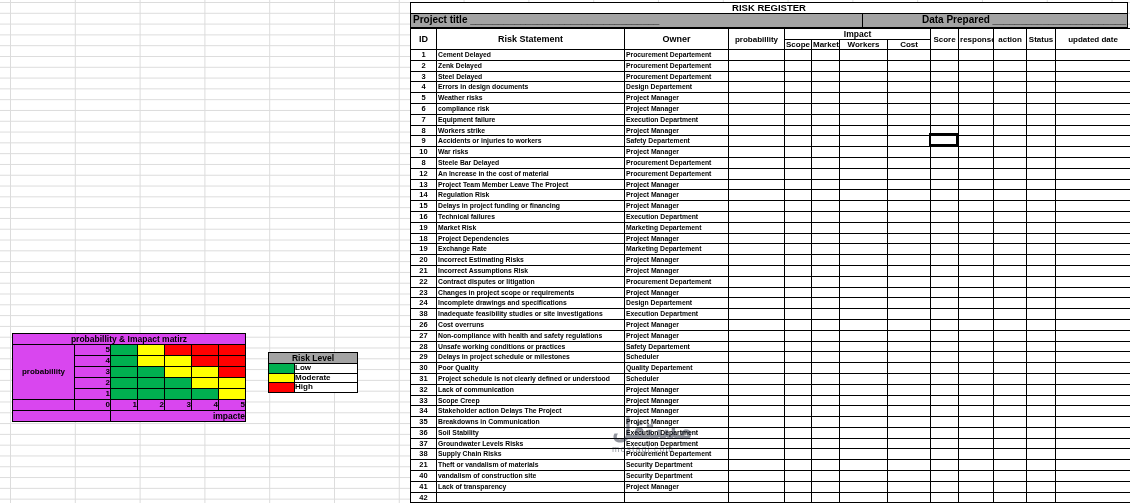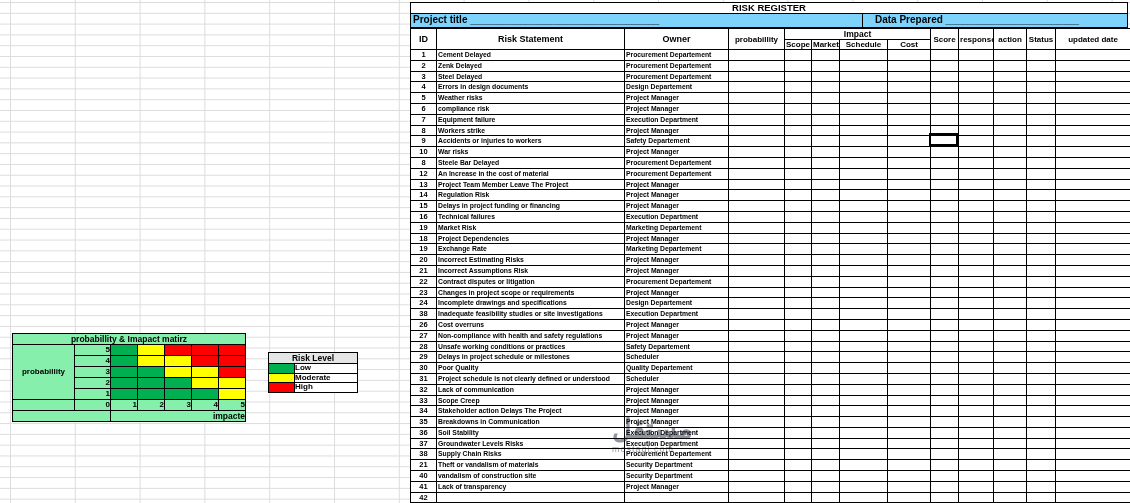--- a/index.html
+++ b/index.html
@@ -14,46 +14,46 @@
   .sheet-grid {
     position: absolute; inset: 0;
     background-image:
       linear-gradient(#dcdcdc 1px, transparent 1px),
       linear-gradient(90deg, #dcdcdc 1px, transparent 1px);
     background-size: 100% 10.8px, 64.8px 100%;
     background-position: 10px 2px;
   }
 
   
-  .main-table { position: absolute; left: 410px; top: 2px; width: 718px; background: #7dd3fc; }
+  .main-table { position: absolute; left: 410px; top: 2px; width: 718px; background: #a3a3a3; }
   .t-title {
     height: 12px; border: 1px solid #000; text-align: center;
     font-weight: bold; font-size: 9.5px; line-height: 10px; background: #fff;
   }
-  .t-proj { display: flex; height: 14px; border: 1px solid #000; border-top: none; font-weight: bold; font-size: 10px; }
+  .t-proj { display: flex; height: 14px; border: 1px solid #000; border-top: none; font-weight: bold; font-size: 10px; gap: 47px; }
   .t-proj .left  { width: 452px; border-right: 1px solid #000; padding-left: 2px; line-height: 12px; white-space: nowrap; overflow: hidden; }
   .t-proj .right { flex: 1; padding-left: 12px; line-height: 12px; white-space: nowrap; overflow: hidden; }
 
   table.risk { border-collapse: collapse; table-layout: fixed; width: 718px; background: #fff; }
   table.risk th, table.risk td {
     border: 1px solid #000; padding: 0 1px;
     overflow: hidden; white-space: nowrap; vertical-align: middle;
   }
   .h-main   { font-size: 9px;  font-weight: bold; text-align: center; }
   .h-sub    { font-size: 8px;  font-weight: bold; text-align: center; }
   .h-impact { font-size: 8.5px; font-weight: bold; text-align: center; height: 8px; }
   .h-row2 th { height: 10px; margin-top: 38px; }
   tr.data td { height: 9.8px; line-height: 9.8px; }
   td.c-id    { text-align: center; font-weight: bold; font-size: 7.5px; }
   td.c-risk  { font-weight: bold; font-size: 6.8px; }
   td.c-owner { font-weight: bold; font-size: 6.8px; }
   td.c-empty { background: #fff; }
 
   
-  .matrix-wrap { position: absolute; left: 12px; top: 333px; background: #86efac; }
+  .matrix-wrap { position: absolute; left: 12px; top: 333px; background: #d946ef; }
   table.matrix { border-collapse: collapse; table-layout: fixed; width: 233px; }
   table.matrix th, table.matrix td { border: 1px solid #000; padding: 0; vertical-align: middle; overflow: hidden; white-space: nowrap; }
   .m-title  { height: 10px; font-size: 8.5px; font-weight: bold; text-align: center; line-height: 10px; }
   table.matrix td { height: 10px; line-height: 10px; }
   .m-ylabel { font-size: 8px; font-weight: bold; text-align: center; }
   .m-num    { font-size: 8px; font-weight: bold; text-align: right; padding-right: 2px; }
   .m-cell   {}
   .m-corner {}
   .m-xlabel { font-size: 8.5px; font-weight: bold; text-align: right; }
 
@@ -110,21 +110,21 @@
         <th colspan="4" class="h-impact">Impact</th>
         <th rowspan="2" class="h-sub">Score</th>
         <th rowspan="2" class="h-sub">response</th>
         <th rowspan="2" class="h-sub">action</th>
         <th rowspan="2" class="h-sub">Status</th>
         <th rowspan="2" class="h-sub">updated date</th>
       </tr>
       <tr class="h-row2">
         <th class="h-sub">Scope</th>
         <th class="h-sub">Market</th>
-        <th class="h-sub">Schedule</th>
+        <th class="h-sub">Workers</th>
         <th class="h-sub">Cost</th>
       </tr>
     </thead>
     <tbody>
         <tr class="data">
           <td class="c-id">1</td>
           <td class="c-risk">Cement Delayed</td>
           <td class="c-owner">Procurement Departement</td>
           <td class="c-empty"></td>
           <td class="c-empty"></td>
@@ -834,21 +834,21 @@
 </div>
 
 <div class="legend-wrap">
   <table class="legend">
     <colgroup>
         <col style="width:26px">
         <col style="width:63px">
       </colgroup>
     <thead>
       <tr>
-          <th colspan="2" class="lg-title" style="background: #e5e5e5;">Risk Level</th>
+          <th colspan="2" class="lg-title" style="background: #a3a3a3;">Risk Level</th>
         </tr>
     </thead>
     <tbody>
         <tr>
           <td class="lg-swatch" style="background: rgb(0, 176, 80);"></td>
           <td class="lg-label">Low</td>
         </tr>
         <tr>
           <td class="lg-swatch" style="background: rgb(255, 255, 0);"></td>
           <td class="lg-label">Moderate</td>

